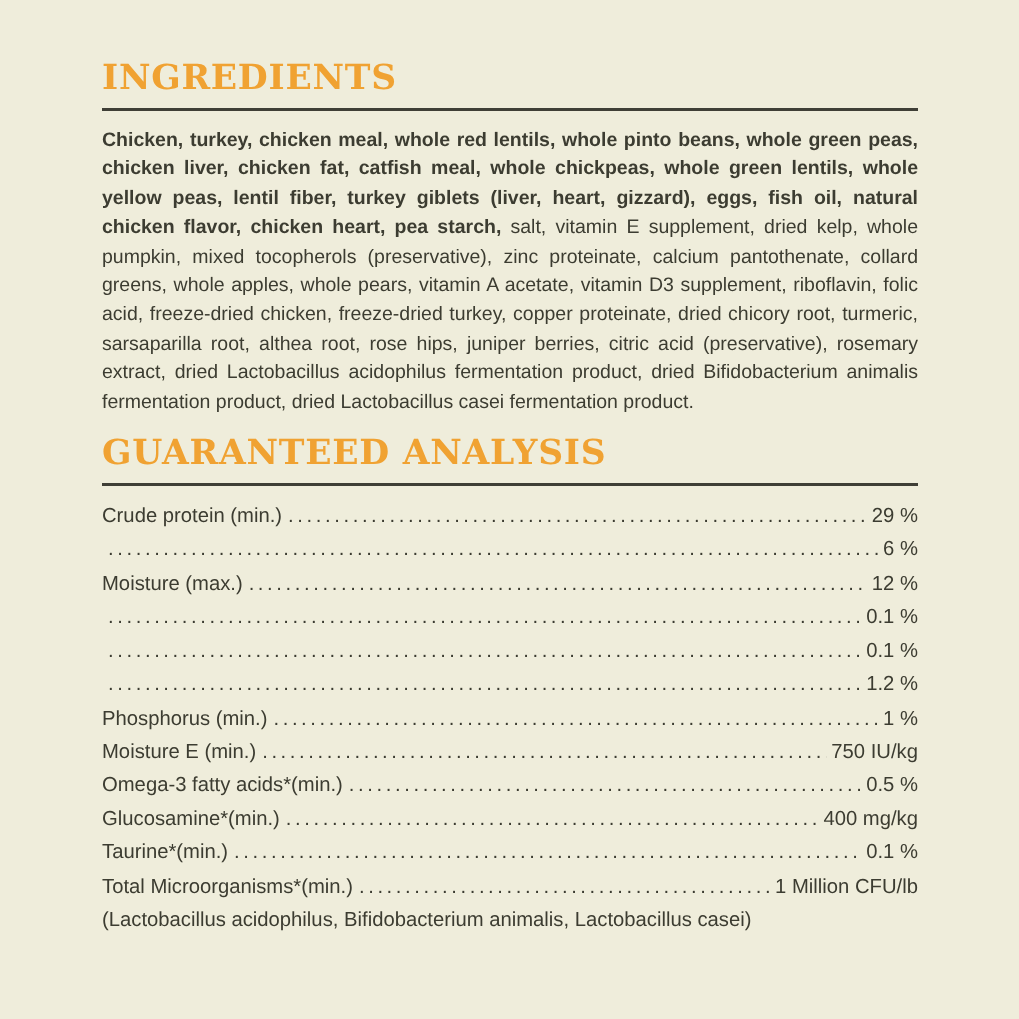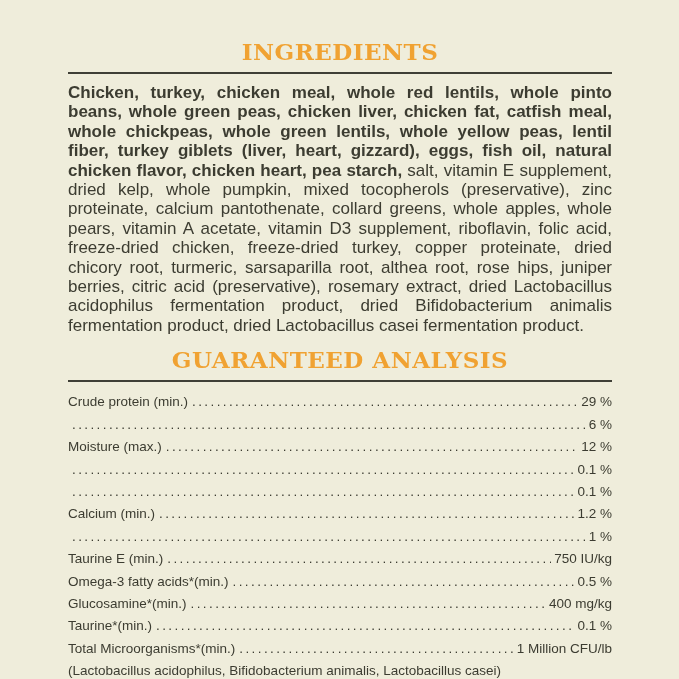--- a/index.html
+++ b/index.html
@@ -21,29 +21,28 @@
     overflow: hidden;
   }
   h1.section-heading {
     font-family: "DejaVu Serif", serif;
     font-weight: bold;
     font-size: 23px;
     line-height: 27px;
     letter-spacing: 0.5px;
     color: var(--accent);
     margin: 0 0 7px 0;
-    text-align: center;
   }
   .rule {
     border: none;
     border-top: 2px solid var(--rule);
     margin: 0 0 9px 0;
   }
   .ingredients-text {
-    font-size: 17px;
+    font-size: 13px;
     line-height: 19.4px;
     text-align: justify;
     color: var(--text);
   }
   .ingredients-text .lead { font-weight: bold; }
   .ga-section { margin-top: 11px; }
   .analysis-table { margin-top: 2px; }
   .row {
     display: flex;
     align-items: baseline;
@@ -108,32 +107,32 @@
     <span class="leader"></span>
     <span class="value">0.1 %</span>
   </div>
 
   <div class="row">
     <span class="leader"></span>
     <span class="value">0.1 %</span>
   </div>
 
   <div class="row">
-    <span class="label">Calcium (min.)</span>
     <span class="leader"></span>
     <span class="value">1.2 %</span>
   </div>
 
   <div class="row">
+    <span class="label">Phosphorus (min.)</span>
     <span class="leader"></span>
     <span class="value">1 %</span>
   </div>
 
   <div class="row">
-    <span class="label">Taurine E (min.)</span>
+    <span class="label">Moisture E (min.)</span>
     <span class="leader"></span>
     <span class="value">750 IU/kg</span>
   </div>
 
   <div class="row">
     <span class="label">Omega-3 fatty acids*(min.)</span>
     <span class="leader"></span>
     <span class="value">0.5 %</span>
   </div>
 

